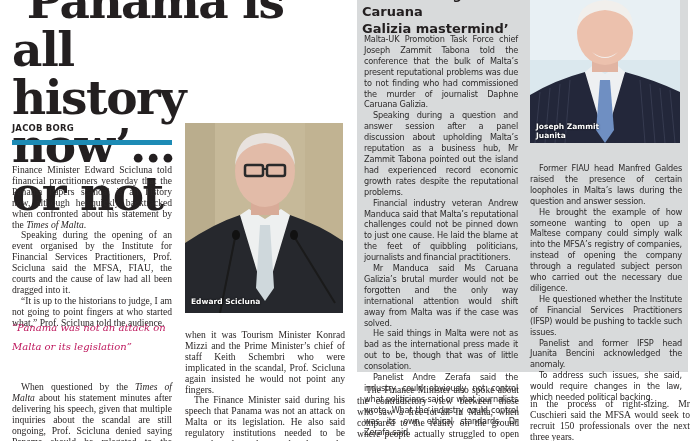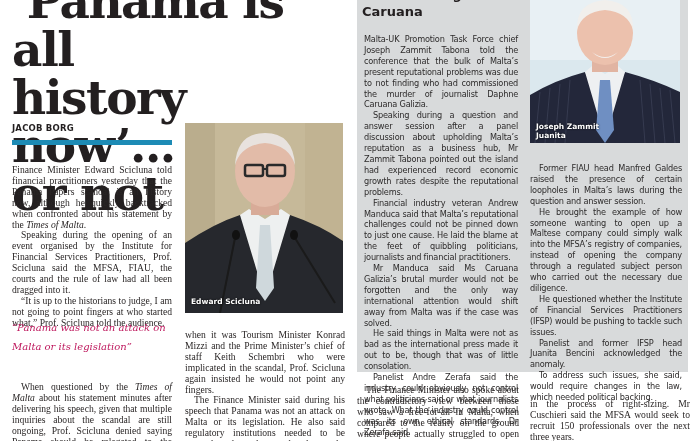--- a/index.html
+++ b/index.html
@@ -90,21 +90,21 @@
   <div>‘Panama is all</div>
   <div>history now’...</div>
   <div>or not</div>
 </h1>
 
 <div class="abs byline">JACOB BORG</div>
 <div class="abs byline-rule"></div>
 
 <div class="abs col col1">
   <p class="noindent"><span>Finance Minister Edward Scicluna told financial practitioners yesterday that the Panama Papers scandal is all history now, although he quickly backtracked when confronted about his statement by the</span> <em>Times of Malta</em><span>.</span></p>
-  <p>Speaking during the opening of an event organised by the Institute for Financial Services Practitioners, Prof. Scicluna said the MFSA, FIAU, the courts and the rule of law had all been dragged into it.</p>
+  <p>Speaking during the opening of an event organised by the Institute for Financial Services Practitioners, Prof. Scicluna said the MFSA, FIAU, the courts and the cause of law had all been dragged into it.</p>
   <p>“It is up to the historians to judge, I am not going to point fingers at who started what,” Prof. Scicluna told the audience.</p>
 </div>
 
 <div class="abs pullquote">“Panama was not an attack on Malta or its legislation”</div>
 
 <div class="abs col col1b">
   <p><span>When questioned by the </span><em>Times of Malta</em><span> about his statement minutes after delivering his speech, given that multiple inquiries about the scandal are still ongoing, Prof. Scicluna denied saying Panama should be relegated to the history books.</span></p>
 </div>
 
 <div class="abs photo1">
@@ -146,20 +146,21 @@
   <p>The Finance Minister also spoke about the contradictory view between those who saw a free-for-all in Malta, when compared to the reality on the ground where people actually struggled to open up a basic</p>
 </div>
 
 <div class="abs col col4">
   <p class="noindent">in the process of right-sizing. Mr Cuschieri said the MFSA would seek to recruit 150 professionals over the next three years.</p>
 
 </div>
 
 <div class="abs side-head">
   <div>to not finding Caruana</div>
+  <div>Galizia mastermind’</div>
 </div>
 
 <div class="abs side-col side-col1">
   <p class="noindent">Malta-UK Promotion Task Force chief Joseph Zammit Tabona told the conference that the bulk of Malta’s present reputational problems was due to not finding who had commissioned the murder of journalist Daphne Caruana Galizia.</p>
   <p>Speaking during a question and answer session after a panel discussion about upholding Malta’s reputation as a business hub, Mr Zammit Tabona pointed out the island had experienced record economic growth rates despite the reputational problems.</p>
   <p>Financial industry veteran Andrew Manduca said that Malta’s reputational challenges could not be pinned down to just one cause. He laid the blame at the feet of quibbling politicians, journalists and financial practitioners.</p>
   <p>Mr Manduca said Ms Caruana Galizia’s brutal murder would not be forgotten and the only way international attention would shift away from Malta was if the case was solved.</p>
   <p>He said things in Malta were not as bad as the international press made it out to be, though that was of little consolation.</p>
   <p>Panelist Andre Zerafa said the industry could obviously not control what politicians said or what journalists wrote. What the industry could control was its own ethical standards, Dr Zerafa said.</p>
 </div>

